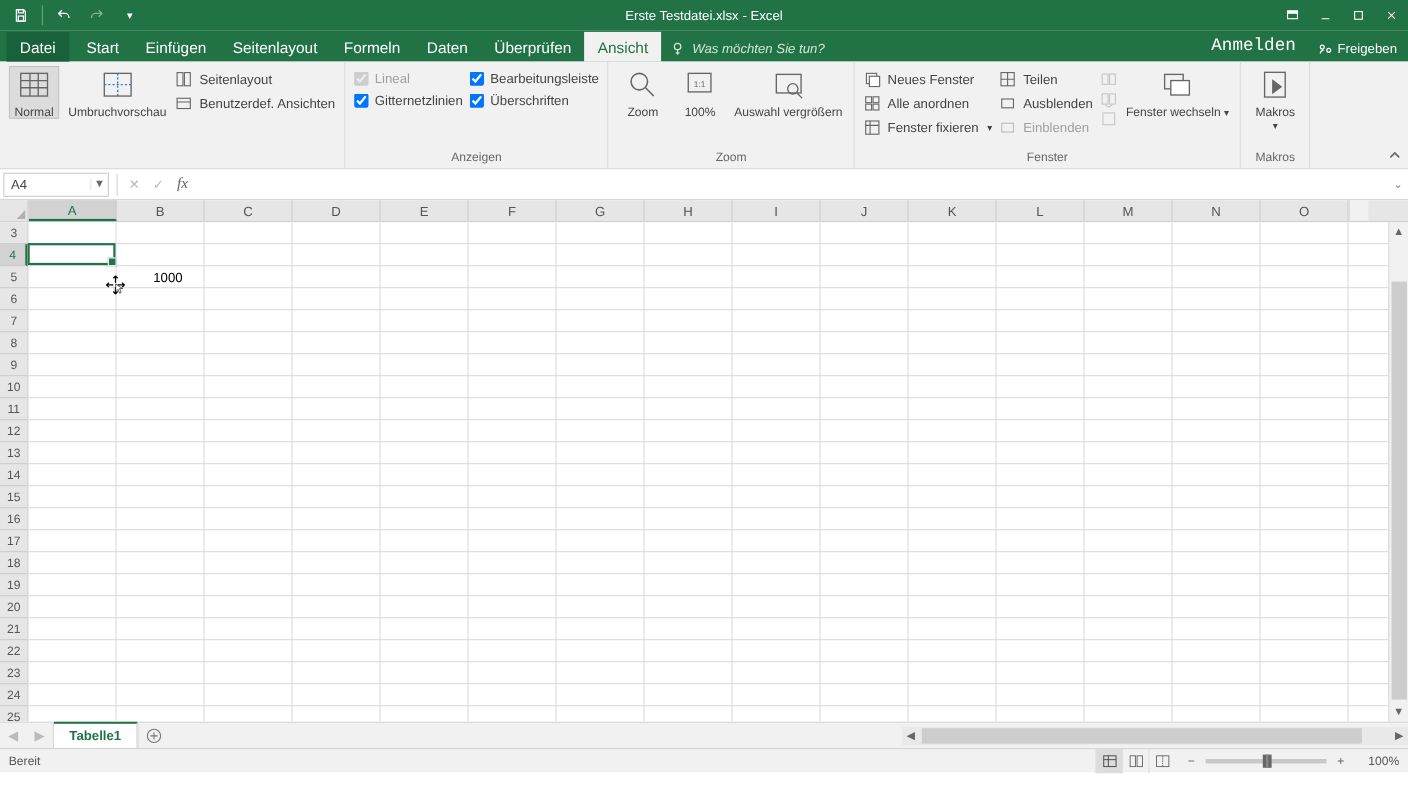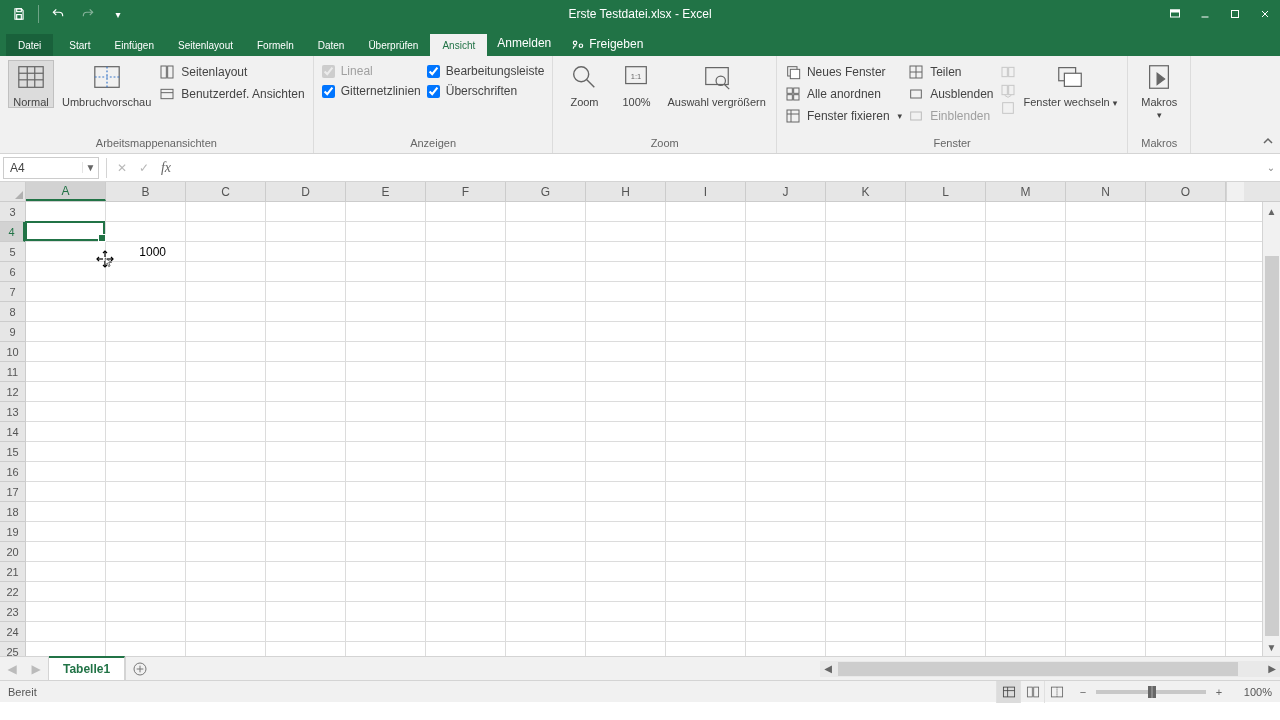--- a/index.html
+++ b/index.html
@@ -11,27 +11,27 @@
   .qat-item { width: 22px; height: 22px; display: flex; align-items: center; justify-content: center; }
   .qat-item svg { width: 14px; height: 14px; }
   .qat-sep { width:1px; height:18px; background:rgba(255,255,255,.35); }
   .title-text { position:absolute; left:0; right:0; text-align:center; font-size:12px; pointer-events:none; }
   .win-controls { margin-left:auto; display:flex; }
   .win-btn { width:30px; height:28px; display:flex; align-items:center; justify-content:center; }
   .win-btn svg { width:12px; height:12px; }
 
   
   .tab-strip { height:28px; background:#217346; display:flex; align-items:flex-end; padding-left:6px; }
-  .tab { padding:6px 12px 5px; font-size:10px; color:#fff; cursor:pointer; }
+  .tab { padding:6px 12px 5px; font-size:14px; color:#fff; cursor:pointer; }
   .tab.file { background:#19613b; margin-right:4px; }
   .tab.active { background:#f1f1f1; color:#217346; }
   .tab-tell { display:flex; align-items:center; gap:6px; padding:5px 8px; color:#cfe6d9; flex:1; }
   .tab-tell svg { width:14px; height:14px; }
   .tab-tell span { color:#cfe6d9; font-style:italic; }
-  .signin { padding:6px 10px; color:#fff; font-size:12px; }
+  .signin { padding:6px 10px; color:#fff; font-size:16px;font-family:Liberation Mono, monospace; }
   .share-btn { display:flex; align-items:center; gap:4px; padding:5px 10px; color:#fff; font-size:12px;text-align:center; }
   .share-btn svg { width:14px; height:14px; }
 
   
   .ribbon { height:98px; background:#f1f1f1; border-bottom:1px solid #d4d4d4; display:flex; }
   .group { display:flex; flex-direction:column; border-right:1px solid #dcdcdc; padding:4px 8px 0; }
   .group-body { flex:1; display:flex; align-items:flex-start; gap:6px; }
   .group-label { text-align:center; font-size:11px; color:#666; padding:2px 0 4px; }
   .vbtn { display:flex; flex-direction:column; align-items:center; justify-content:space-between; width:auto; padding:0 2px; min-width:46px; }
   .vbtn .ico { width:38px; height:34px; display:flex; align-items:center; justify-content:center; }
@@ -164,20 +164,28 @@
 
 <div class="tab-strip">
   <div class="tab file">Datei</div>
   <div class="tab">Start</div>
   <div class="tab">Einfügen</div>
   <div class="tab">Seitenlayout</div>
   <div class="tab">Formeln</div>
   <div class="tab">Daten</div>
   <div class="tab">Überprüfen</div>
   <div class="tab active">Ansicht</div>
+  <div class="tab-tell">
+    <svg viewBox="0 0 24 24" fill="none" stroke="#cfe6d9" stroke-width="2">
+        <circle cx="12" cy="9" r="5"></circle>
+        <line x1="12" y1="14" x2="12" y2="22"></line>
+        <line x1="9" y1="19" x2="15" y2="19"></line>
+      </svg>
+    <span>Was möchten Sie tun?</span>
+  </div>
   <div class="signin">Anmelden</div>
   <div class="share-btn">
     <svg viewBox="0 0 24 24" fill="none" stroke="#fff" stroke-width="2">
         <circle cx="7" cy="10" r="3"></circle>
         <circle cx="17" cy="15" r="3"></circle>
         <path d="M4 20c0-3 2-5 5-5"></path>
       </svg>
     <span>Freigeben</span>
   </div>
 </div>
@@ -218,21 +226,20 @@
         </div>
         <div class="ico-btn">
           <svg viewBox="0 0 24 24" fill="none" stroke="#666" stroke-width="1.5">
               <rect x="3" y="5" width="18" height="14"></rect>
               <line x1="3" y1="10" x2="21" y2="10"></line>
             </svg>
           <span>Benutzerdef. Ansichten</span>
         </div>
       </div>
     </div>
-    <div class="group-label">Arbeitsmappenansichten</div>
   </div>
 
   <div class="group">
     <div class="group-body">
       <div class="stack">
         <label class="chk disabled">
             <input type="checkbox" disabled="" checked="" style="">
             <span>Lineal</span>
           </label>
         <label class="chk">

